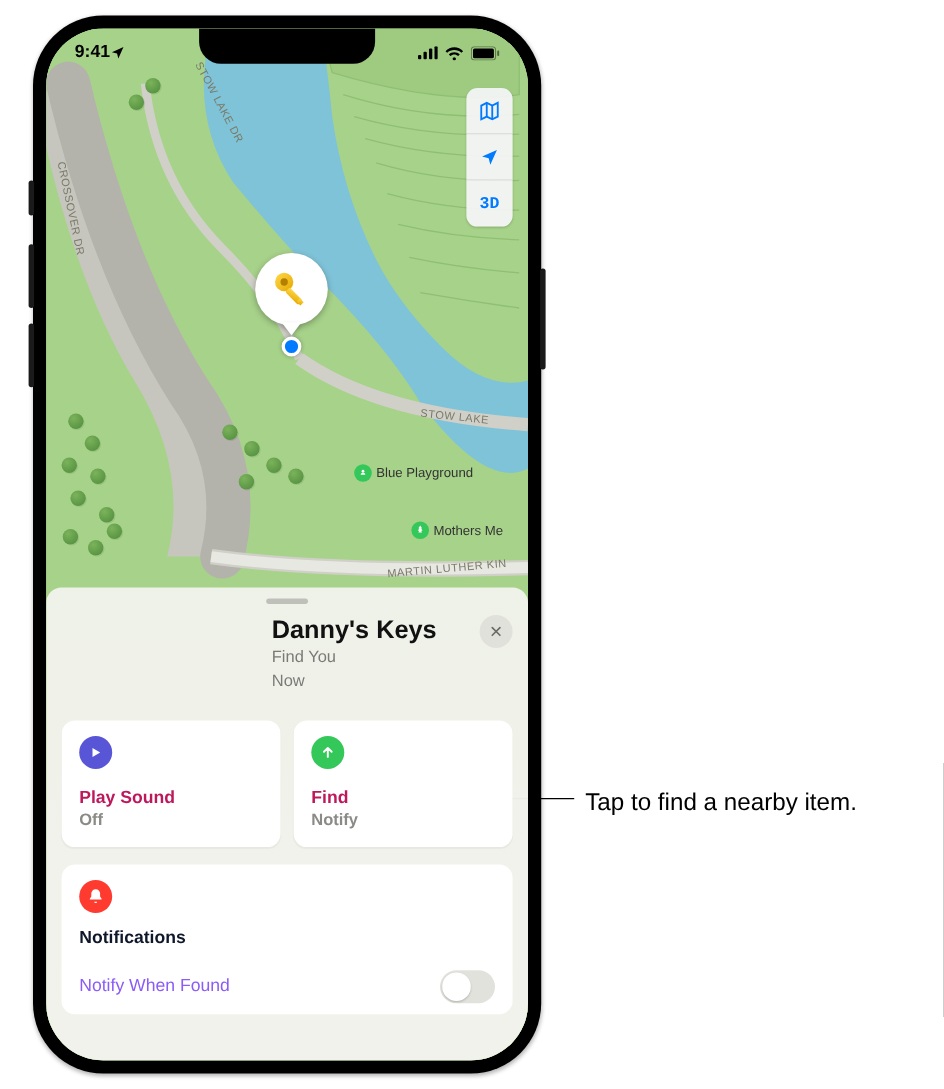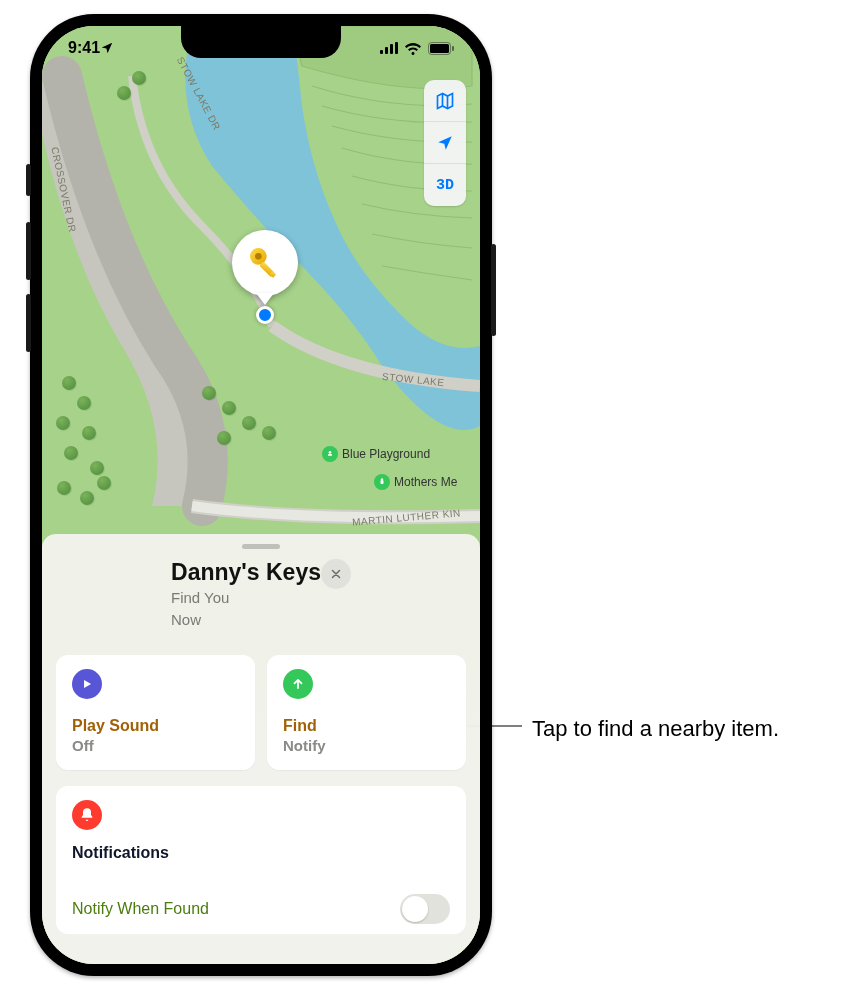--- a/index.html
+++ b/index.html
@@ -179,22 +179,23 @@
     z-index: 35;
   }
   .sheet-grabber {
     width: 38px; height: 5px;
     background: #c0c0bb;
     border-radius: 3px;
     margin: 0 auto 10px auto;
   }
   .sheet-header {
     display: flex;
-    justify-content: center;
+    justify-content: flex-end;
     align-items: flex-start;
+    gap: 39px;
   }
   .sheet-title { font-size: 23px; font-weight: 700; color:#111; }
   .sheet-sub { font-size: 15px; color: #7a7a76; line-height: 1.3; margin-top:2px;}
   .close-btn {
     width: 30px; height: 30px;
     background: #e1e1dc;
     border-radius: 50%;
     display:flex;align-items:center;justify-content:center;
     color:#6b6b68;
     font-size: 16px;
@@ -211,37 +212,37 @@
     border-radius: 12px;
     padding: 14px 16px 16px 16px;
     box-shadow: 0 1px 1px rgba(0,0,0,0.04);
   }
   .card-icon {
     width: 30px; height: 30px;
     border-radius: 50%;
     display:flex;align-items:center;justify-content:center;
     margin-bottom: 18px;
   }
-  .card-title { font-size: 16px; font-weight: 600; color:#a16207; }
+  .card-title { font-size: 16px; font-weight: 600; color:#be185d; }
   .card-sub { font-size: 15px; color: #8a8a86; margin-top:2px;font-weight:bold;}
   .section-card {
     background:#fff;
     border-radius:12px;
     margin-top:16px;
     padding: 14px 16px 10px 16px;
   }
   .section-icon {
     width: 30px;height:30px;border-radius:50%;
     background:#ff3b30;display:flex;align-items:center;justify-content:center;
     margin-bottom:14px;
   }
   .section-title { font-size:16px;font-weight:600;color:#0f172a; }
   .notify-row {
     display:flex;justify-content:space-between;align-items:center;
-    margin-top:32px;color:#4d7c0f;font-size:16px;
+    margin-top:20px;color:#8b5cf6;font-size:16px;
   }
   .toggle {
     width:50px;height:30px;background:#e2e2dd;border-radius:15px;position:relative;
   }
   .toggle::after{
     content:'';position:absolute;left:2px;top:2px;width:26px;height:26px;
     background:#fff;border-radius:50%;box-shadow:0 1px 2px rgba(0,0,0,0.2);
   }
   
   .callout {
@@ -344,21 +345,21 @@
         <div class="tree" style="left:175px;top:405px"></div>
         <div class="tree" style="left:220px;top:400px"></div>
         <div class="tree" style="left:75px;top:60px"></div>
         <div class="tree" style="left:90px;top:45px"></div>
 
         <div class="map-label" style="left:116px;top:62px;transform:rotate(62deg)">STOW LAKE DR</div>
         <div class="map-label" style="left:18px;top:120px;transform:rotate(78deg);transform-origin:left top">CROSSOVER DR</div>
         <div class="map-label" style="left:340px;top:348px;transform:rotate(6deg)">STOW LAKE</div>
         <div class="map-label" style="left:310px;top:486px;transform:rotate(-5deg)">MARTIN LUTHER KIN</div>
 
-        <div class="poi" style="left:280px;top:420px">
+        <div class="poi" style="left:280px;top:396px">
           <span class="poi-dot">
             <svg width="10" height="10" viewBox="0 0 24 24" fill="#fff">
                 <circle cx="12" cy="8" r="3"></circle>
                 <path d="M12 11c-3 0-5 2-5 5h10c0-3-2-5-5-5z"></path>
               </svg>
           </span>
           <span>Blue Playground</span>
         </div>
         <div class="poi" style="left:332px;top:448px">
           <span class="poi-dot">

